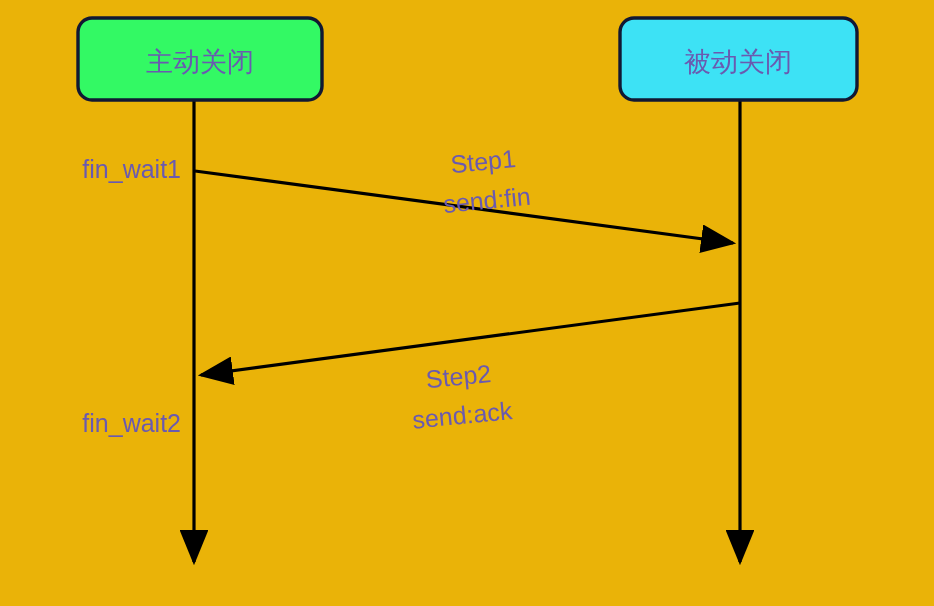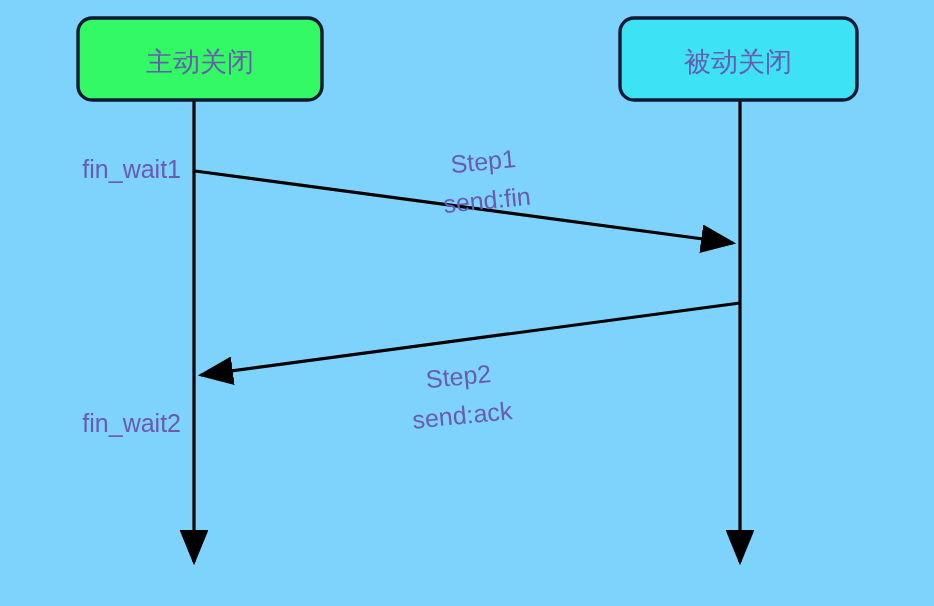--- a/index.html
+++ b/index.html
@@ -8,21 +8,21 @@
     padding: 0;
     background: #ffffff;
   }
   body {
     font-family: "Liberation Sans", sans-serif;
   }
   #canvas {
     position: relative;
     width: 934px;
     height: 606px;
-    background: #7dd3fc;
+    background: #eab308;
     overflow: hidden;
   }
   #diagram-svg {
     position: absolute;
     left: 0;
     top: 0;
     width: 934px;
     height: 606px;
   }
   .participant-label {

